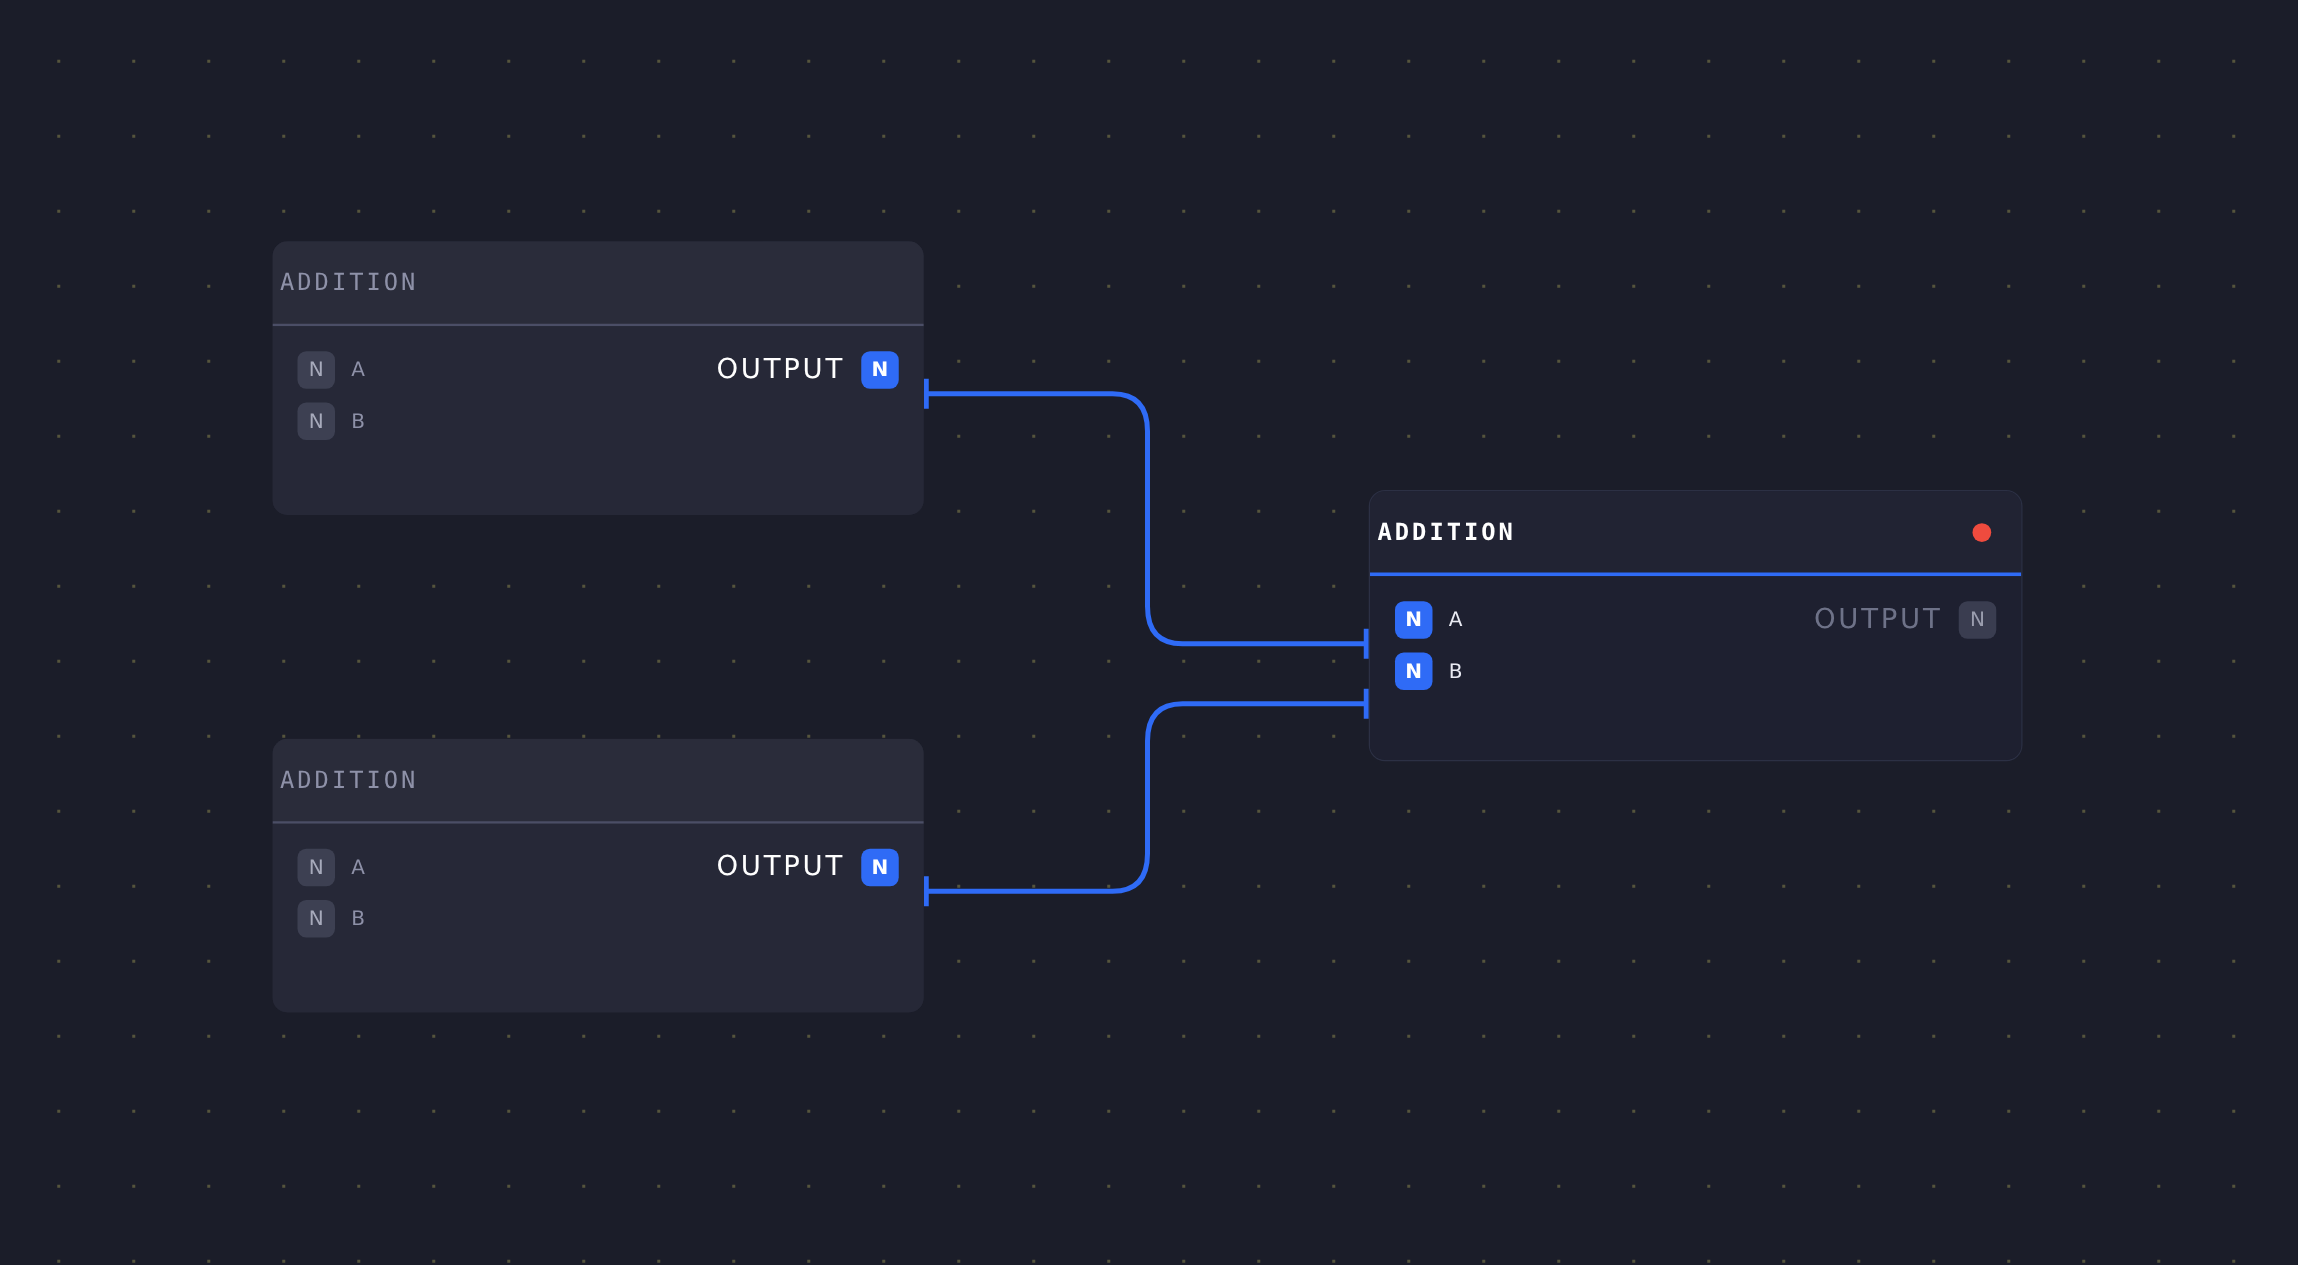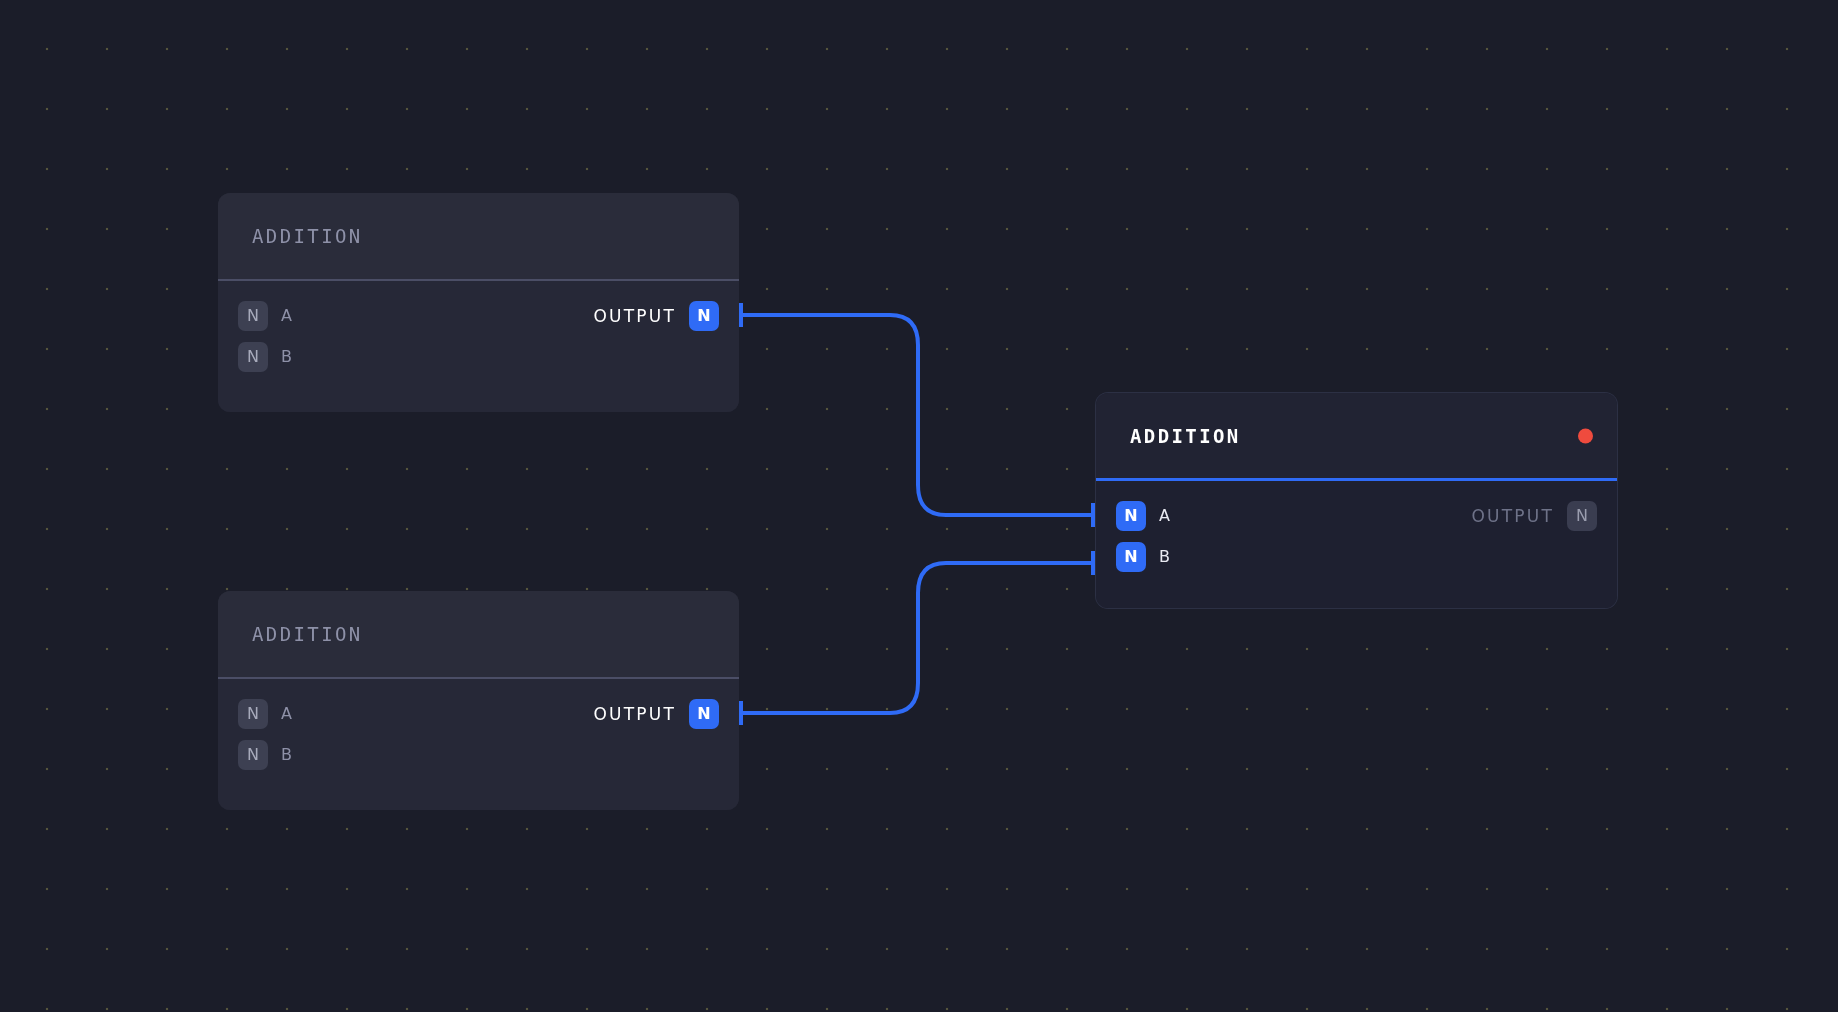--- a/index.html
+++ b/index.html
@@ -86,24 +86,24 @@
   .node.selected .node-title {
     color: #ffffff;
     font-weight: 700;
   }
   .node.selected .node-body {
     background: #1e2030;
   }
 
   .node-header {
     position: relative;
-    height: 88px;
-    display: flex;
-    align-items: center;
-    padding: 0 34px;
+    height: 68px;
+    display: flex;
+    align-items: center;
+    padding: 0 6px;
     flex: none;
   }
 
   .node-title {
     font-family: "DejaVu Sans Mono", "Liberation Mono", monospace;
     font-size: 19px;
     letter-spacing: 2.4px;
   }
 
   .status-dot {
@@ -166,21 +166,21 @@
   }
 
   .port-name {
     font-size: 16px;
     letter-spacing: 0.4px;
   }
   .node.idle .port-name { color: #8e91a8; }
   .node.selected .port-name { color: #e9eaf2; }
 
   .port-label-out {
-    font-size: 17px;
+    font-size: 22px;
     letter-spacing: 2.2px;
   }
   .node.idle .port-label-out { color: #ffffff; }
   .node.selected .port-label-out { color: #6e7288; }
 </style>
 </head>
 <body>
 
 <div id="graph-canvas">
 

